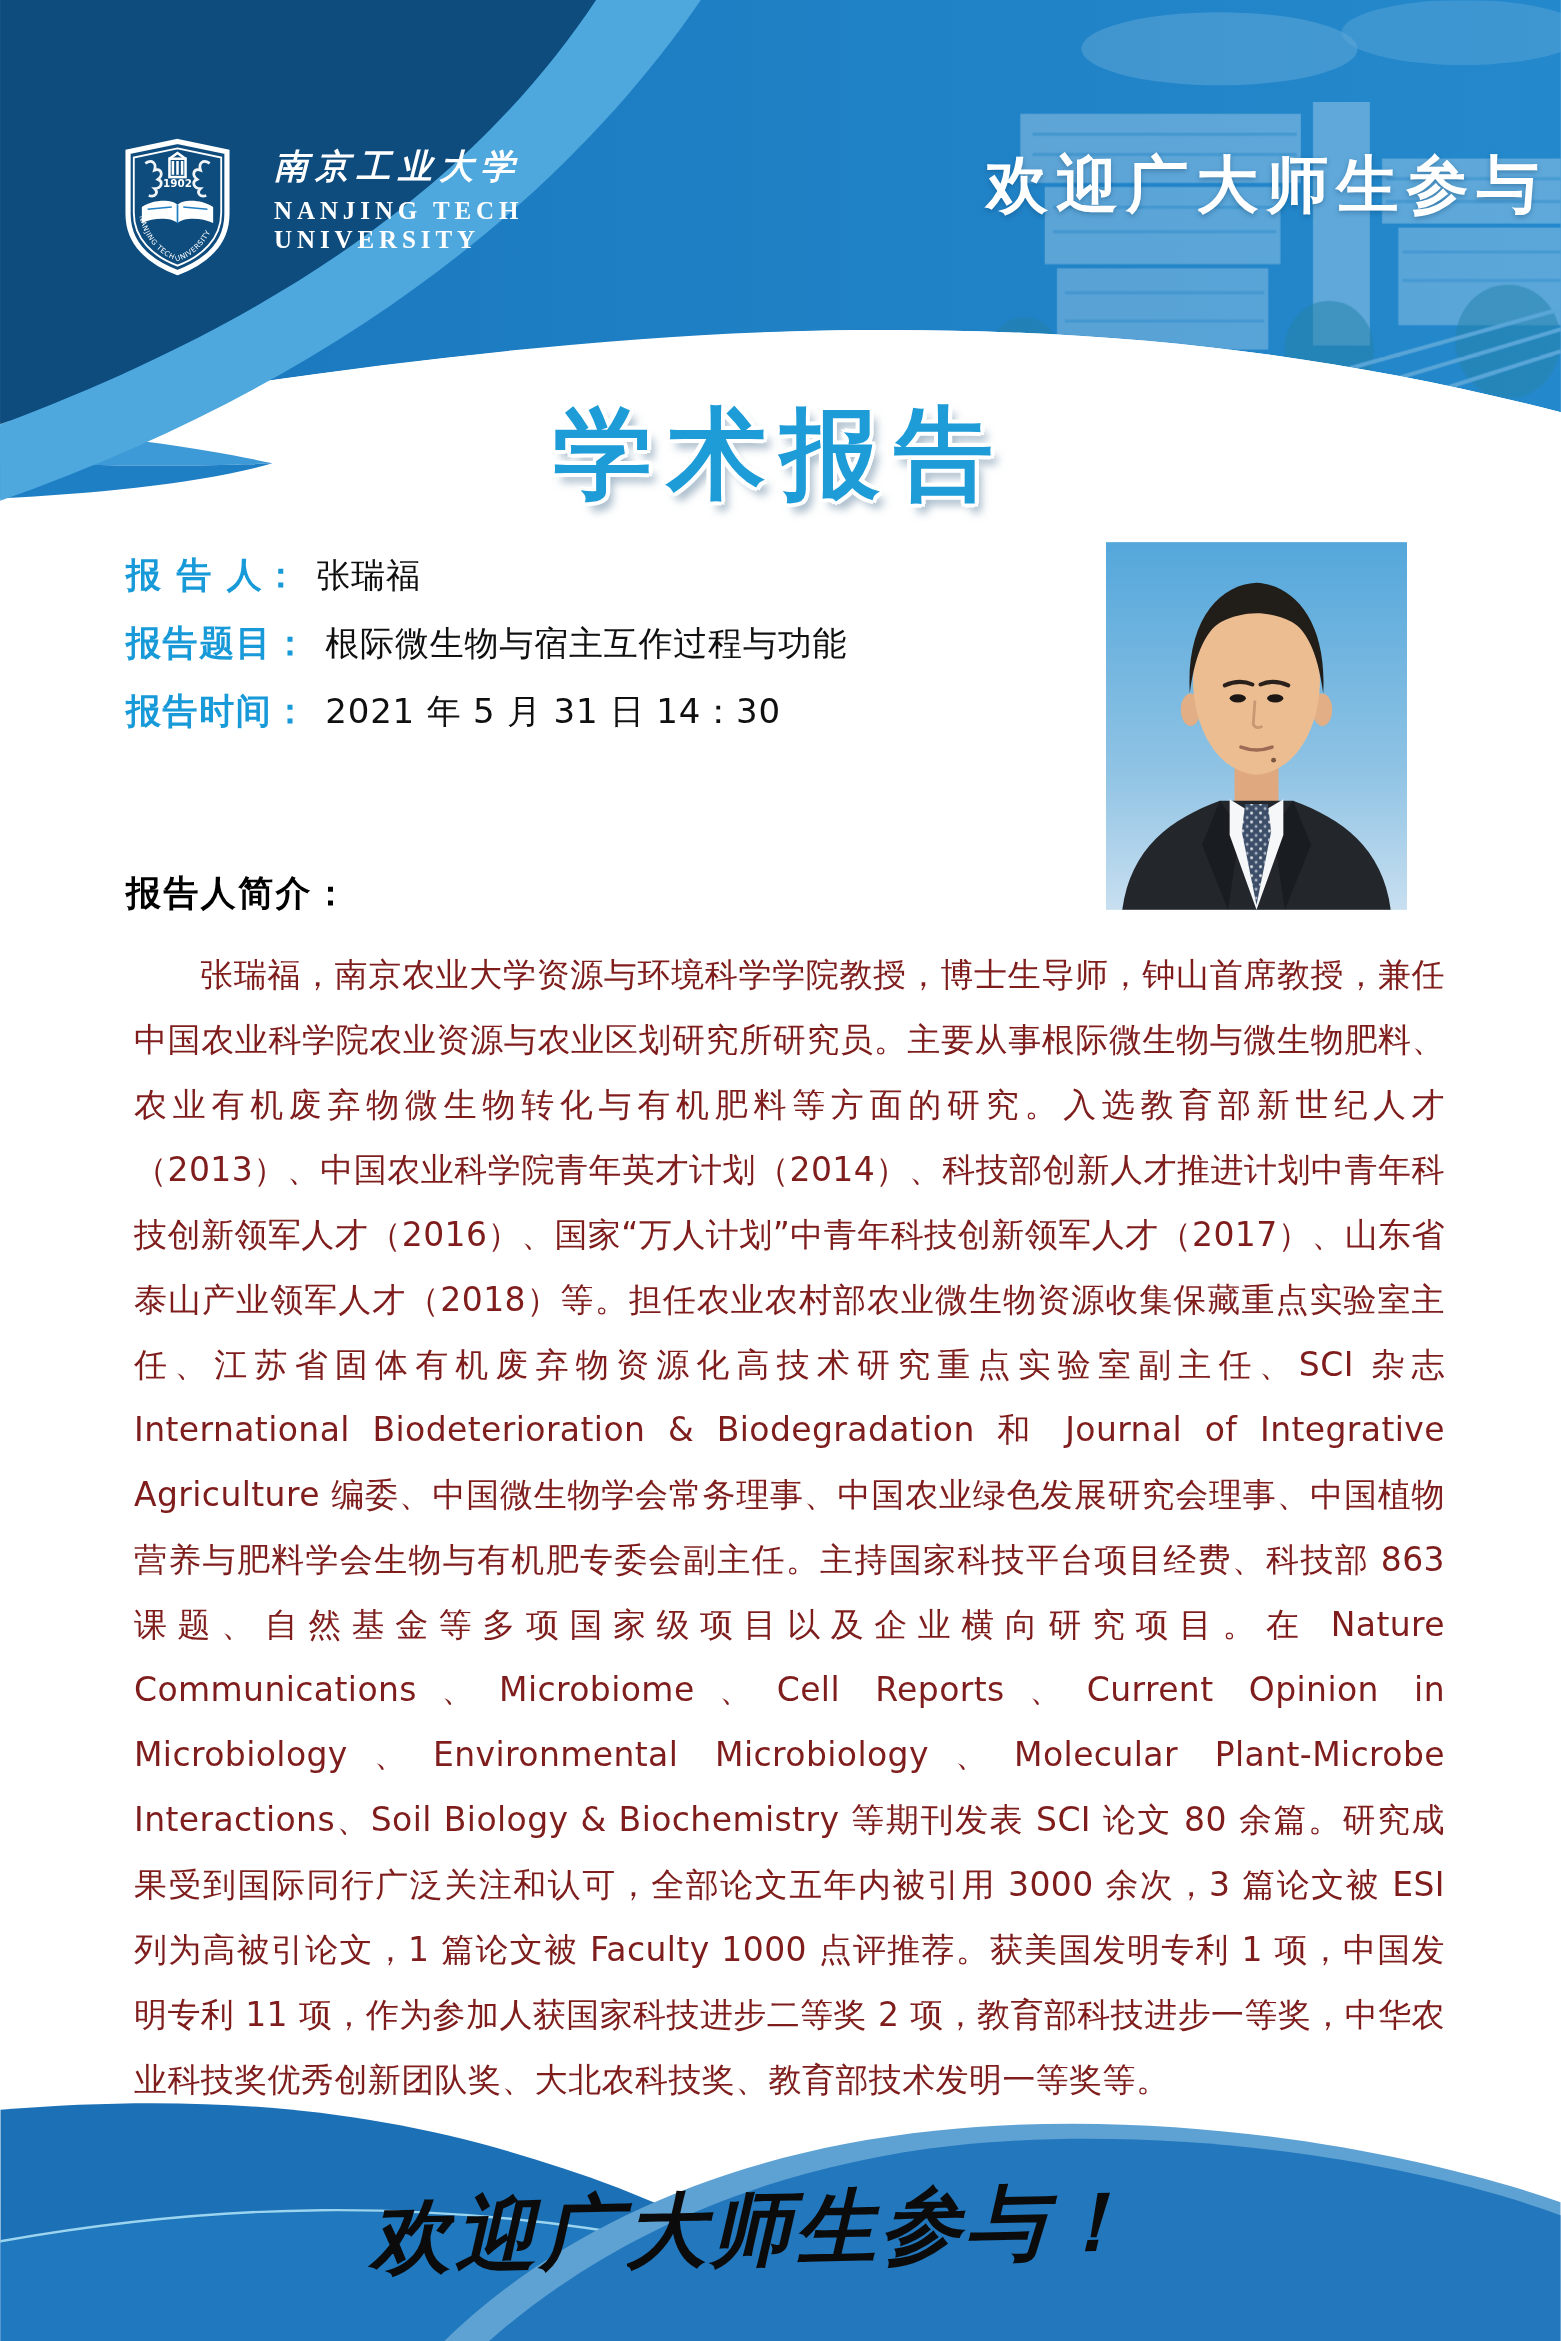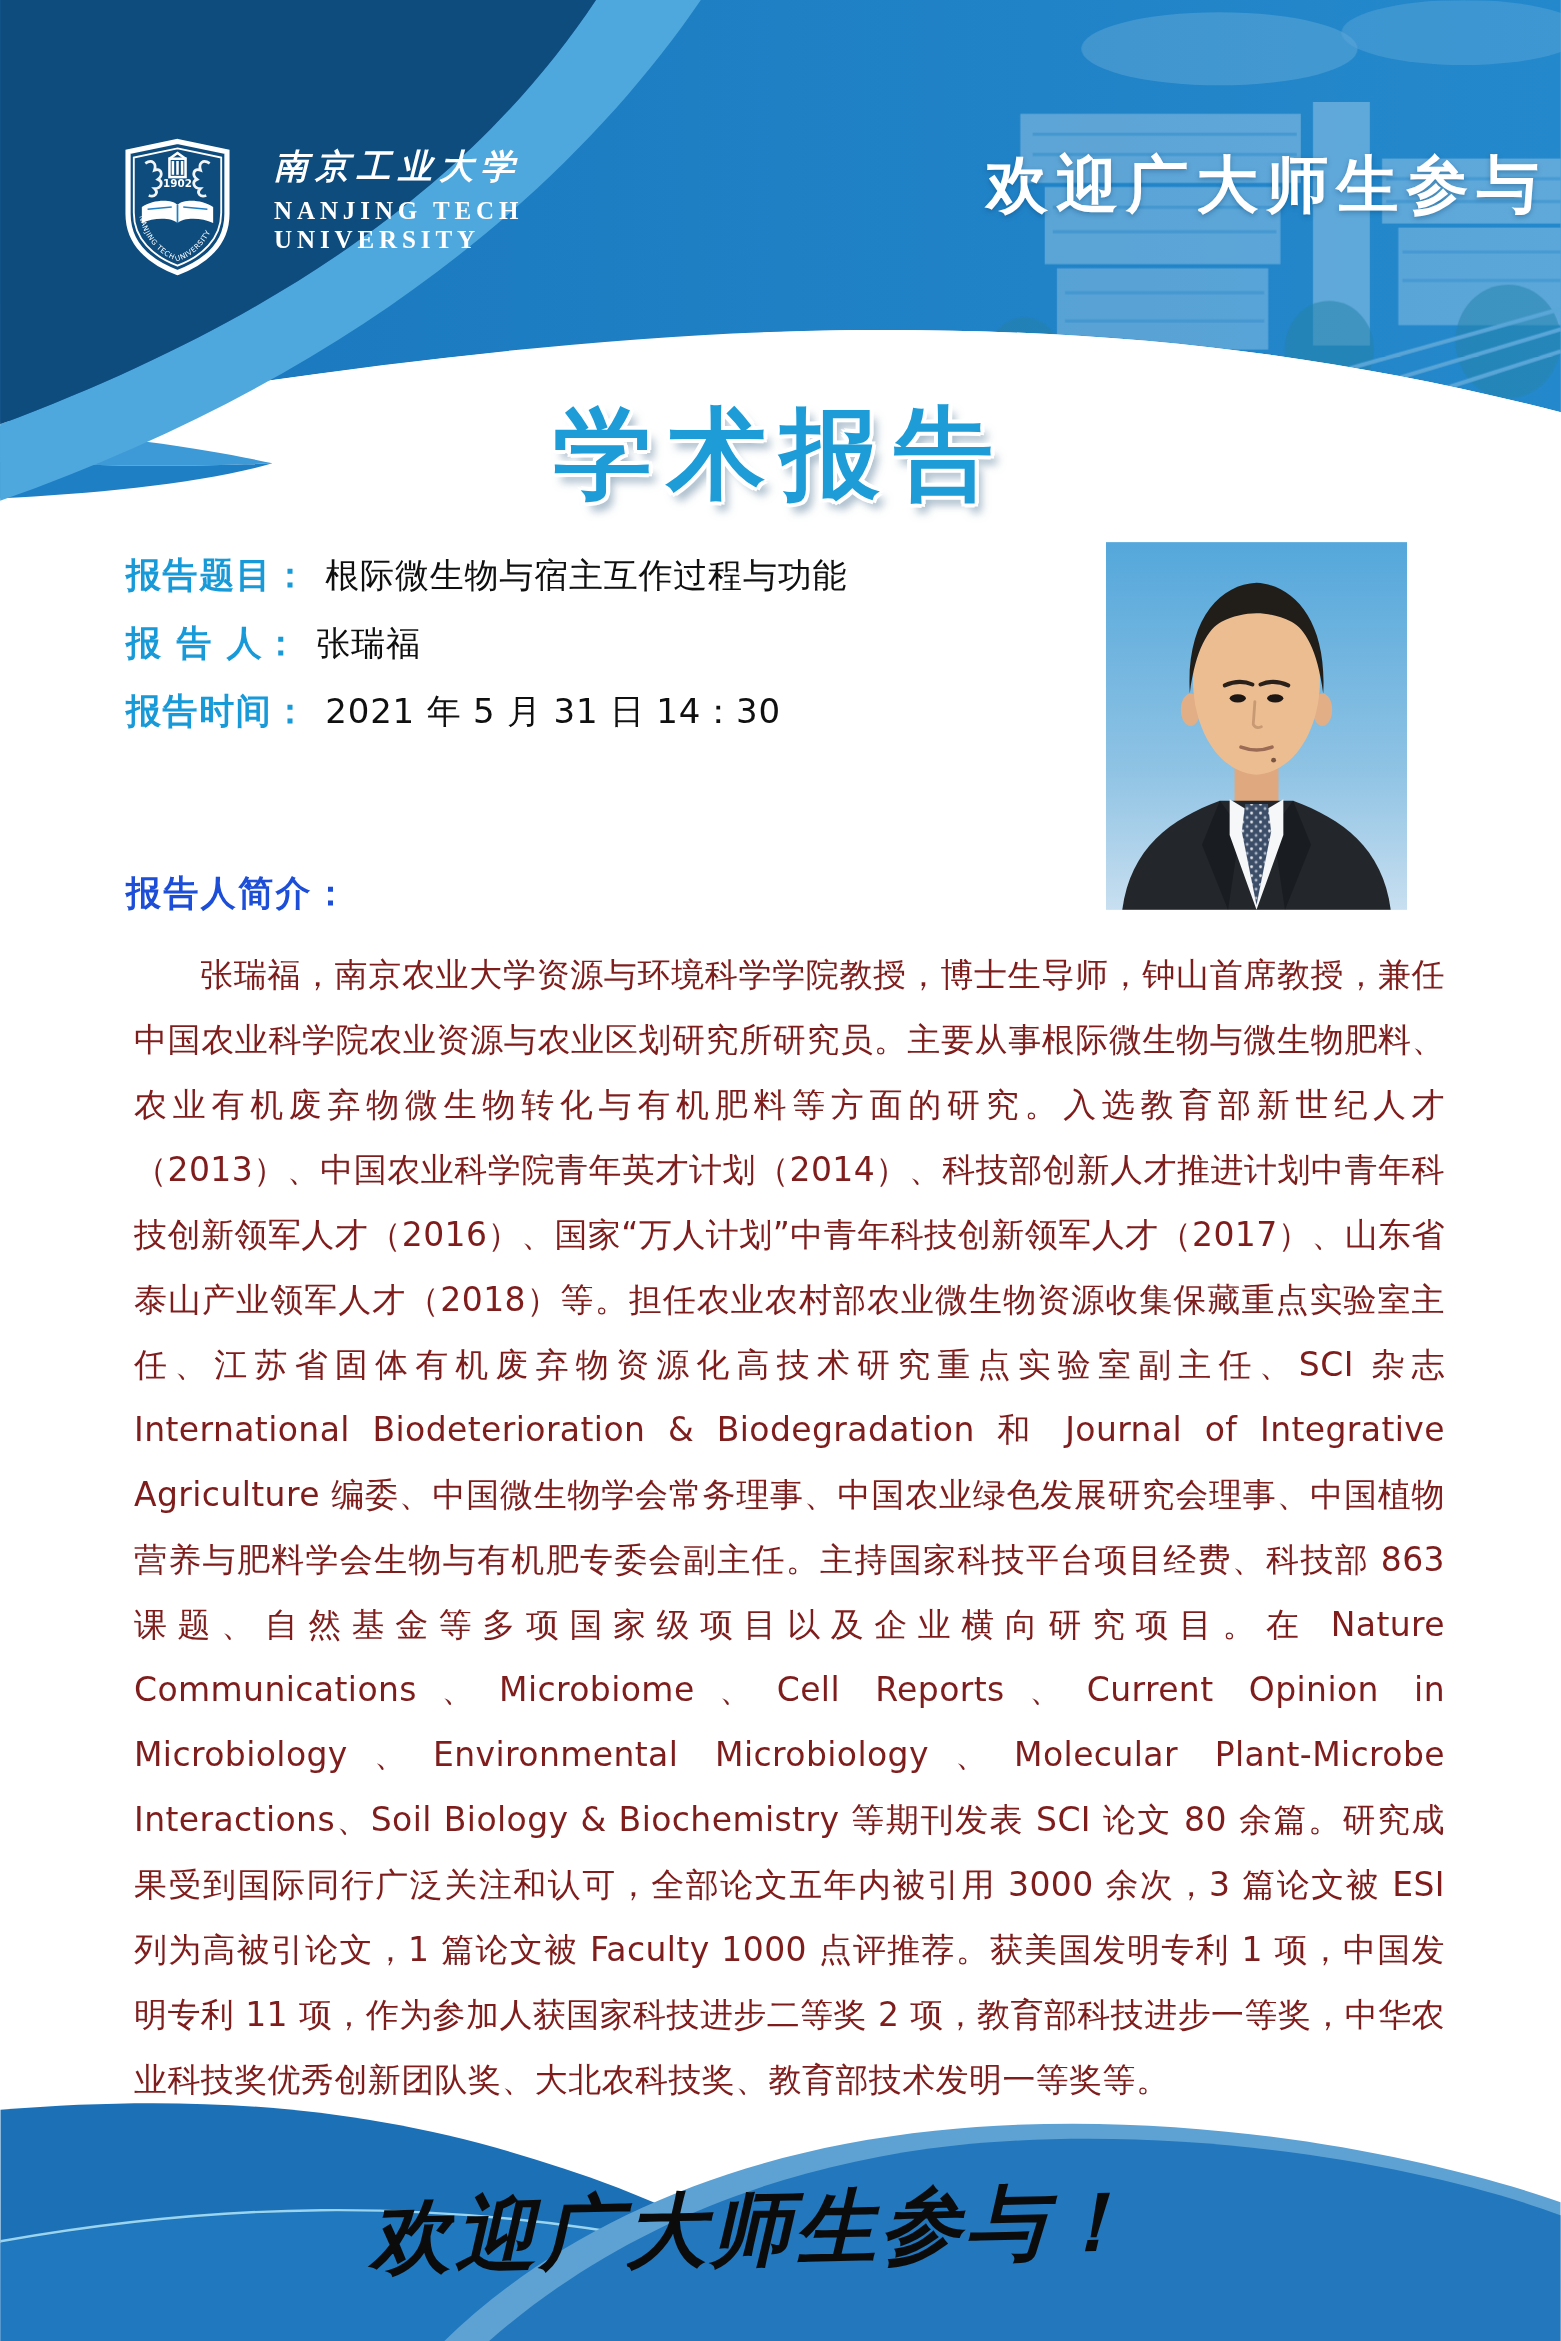--- a/index.html
+++ b/index.html
@@ -32,21 +32,21 @@
   
   .info{position:absolute;left:126px;top:552px;width:960px;}
   .info-row{display:flex;align-items:baseline;height:68px;}
   .info-label{color:#189ad9;font-weight:700;font-size:35px;letter-spacing:1.6px;white-space:nowrap;}
   .info-value{color:#101010;font-size:34px;margin-left:16.3px;letter-spacing:0.8px;white-space:nowrap;}
 
   
   .photo{position:absolute;left:1106px;top:542px;width:301px;height:368px;margin:0;}
 
   
-  .bio-heading{position:absolute;left:126px;top:870px;color:#1d4ed8;font-weight:700;
+  .bio-heading{position:absolute;left:126px;top:870px;color:#000000;font-weight:700;
                font-size:35px;letter-spacing:2.4px;}
   .bio-text{position:absolute;left:126px;top:934px;width:1311px;margin:8px;
             color:#7f1d1d;font-size:33px;line-height:65px;letter-spacing:0.4px;
             text-align:justify;text-indent:2em;}
 
   
   .footer{position:absolute;left:0;top:2082px;width:1561px;height:260px;}
   .footer svg{position:absolute;left:0;top:0;}
   .slogan{position:absolute;left:0;top:94px;width:1561px;text-align:center;
           font-family:"DejaVu Serif","Liberation Serif",serif;font-style:italic;font-weight:700;
@@ -151,26 +151,26 @@
       </div>
     </div>
 
     <div class="college">欢迎广大师生参与</div>
   </header>
 
   <div class="title">学术报告</div>
 
   <section class="info">
     <div class="info-row">
+      <span class="info-label">报 告 人：</span>
+      <span class="info-value">张瑞福</span>
+    </div>
+    <div class="info-row">
       <span class="info-label">报告题目：</span>
       <span class="info-value">根际微生物与宿主互作过程与功能</span>
-    </div>
-    <div class="info-row">
-      <span class="info-label">报 告 人：</span>
-      <span class="info-value">张瑞福</span>
     </div>
     <div class="info-row">
       <span class="info-label">报告时间：</span>
       <span class="info-value">2021 年 5 月 31 日 14：30</span>
     </div>
   </section>
 
   <figure class="photo">
     <svg width="301" height="368" viewBox="0 0 370 452">
       <defs>

